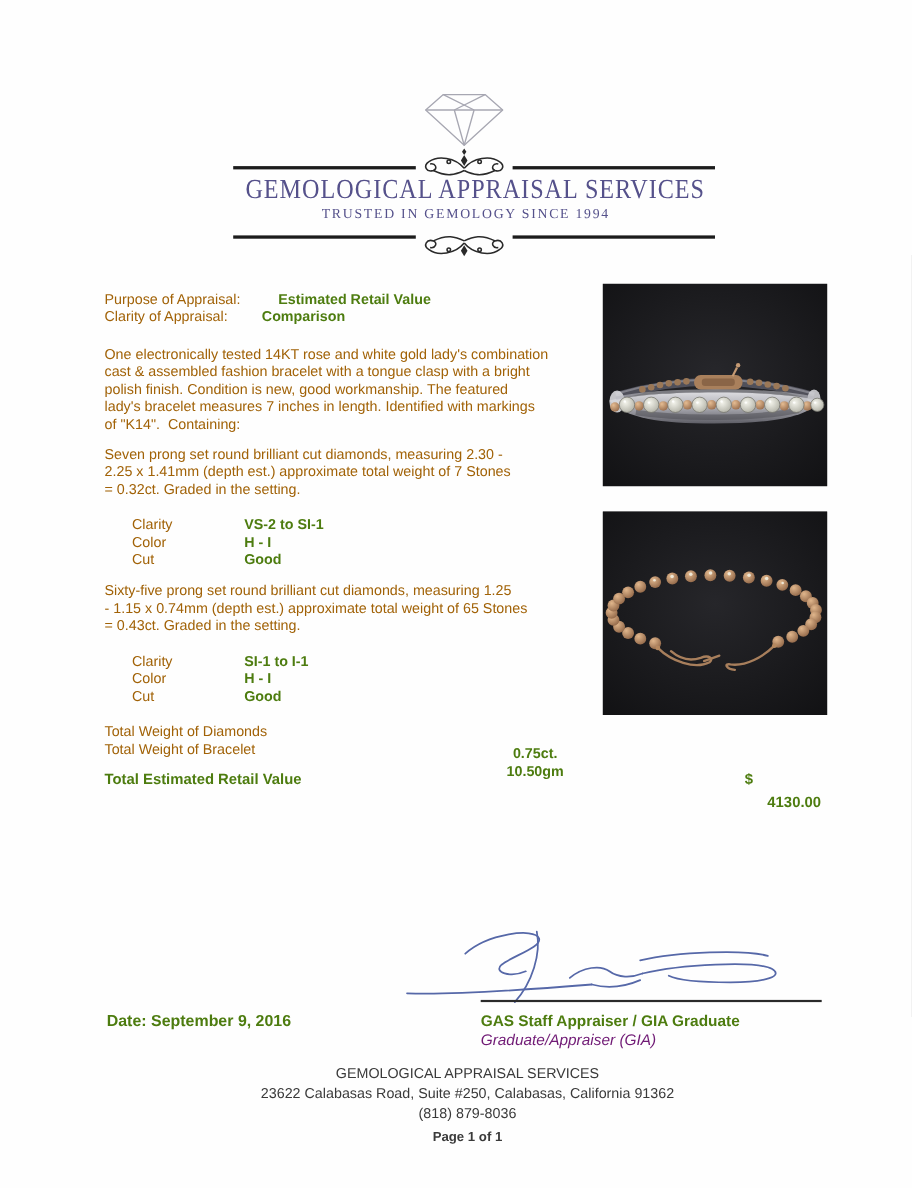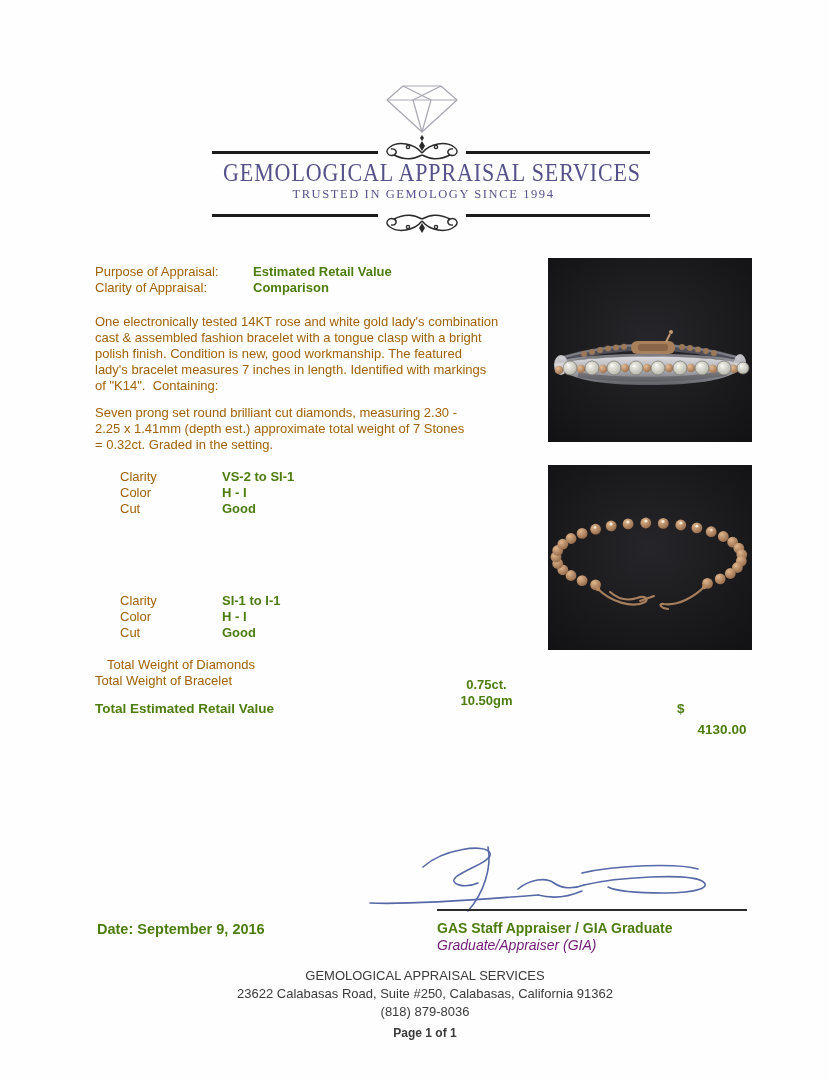--- a/index.html
+++ b/index.html
@@ -63,48 +63,51 @@
       <path d="M72 15 C 60 21, 52 19, 44 15"></path>
       <circle cx="30" cy="7" r="1.6"></circle>
       <circle cx="58" cy="7" r="1.6"></circle>
     </g>
     <polygon points="44,1 47,6 44,11 41,6" fill="#2a2a2a"></polygon>
   </svg>
 
   <div class="abs txt" style="left:95px;top:264px;">Purpose of Appraisal:</div>
   <div class="abs txt b" style="left:253px;top:264px;">Estimated Retail Value</div>
   <div class="abs txt" style="left:95px;top:280px;">Clarity of Appraisal:</div>
-  <div class="abs txt b" style="left:253px;top:280px;">Comparison</div>
+  <div class="abs txt b" style="left:238px;top:280px;">Comparison</div>
 
   <div class="abs txt pre" style="left:95px;top:314px;width:470px;">One electronically tested 14KT rose and white gold lady's combination
 cast &amp; assembled fashion bracelet with a tongue clasp with a bright
 polish finish. Condition is new, good workmanship. The featured
 lady's bracelet measures 7 inches in length. Identified with markings
 of "K14".&nbsp; Containing:</div>
 
   <div class="abs txt pre" style="left:95px;top:405px;width:470px;">Seven prong set round brilliant cut diamonds, measuring 2.30 -
 2.25 x 1.41mm (depth est.) approximate total weight of 7 Stones
 = 0.32ct. Graded in the setting.</div>
 
   <div class="abs txt" style="left:120px;top:469px;">Clarity</div>
   <div class="abs txt b" style="left:222px;top:469px;">VS-2 to SI-1</div>
   <div class="abs txt" style="left:120px;top:485px;">Color</div>
   <div class="abs txt b" style="left:222px;top:485px;">H - I</div>
   <div class="abs txt" style="left:120px;top:501px;">Cut</div>
   <div class="abs txt b" style="left:222px;top:501px;">Good</div>
 
+  <div class="abs txt pre" style="left:95px;top:529px;width:470px;">Sixty-five prong set round brilliant cut diamonds, measuring 1.25
+- 1.15 x 0.74mm (depth est.) approximate total weight of 65 Stones
+= 0.43ct. Graded in the setting.</div>
 
   <div class="abs txt" style="left:120px;top:593px;">Clarity</div>
   <div class="abs txt b" style="left:222px;top:593px;">SI-1 to I-1</div>
   <div class="abs txt" style="left:120px;top:609px;">Color</div>
   <div class="abs txt b" style="left:222px;top:609px;">H - I</div>
   <div class="abs txt" style="left:120px;top:625px;">Cut</div>
   <div class="abs txt b" style="left:222px;top:625px;">Good</div>
 
-  <div class="abs txt" style="left:107px;top:657px;">Total Weight of Diamonds</div>
+  <div class="abs txt" style="left:95px;top:657px;">Total Weight of Diamonds</div>
   <div class="abs txt b right" style="left:430px;top:656px;width:113px;">0.75ct.</div>
   <div class="abs txt" style="left:95px;top:673px;">Total Weight of Bracelet</div>
   <div class="abs txt b right" style="left:430px;top:672px;width:113px;">10.50gm</div>
 
   <div class="abs txt b" style="left:95px;top:701px;font-size:13.5px;text-align:right;">Total Estimated Retail Value</div>
   <div class="abs txt b" style="left:677px;top:701px;font-size:13.5px;">$</div>
   <div class="abs txt b right" style="left:697px;top:701px;width:50px;font-size:13.5px;">4130.00</div>
 
   <svg class="abs photo" style="left:548px;top:258px;" width="204" height="184" viewBox="0 0 204 184">
     <defs>

